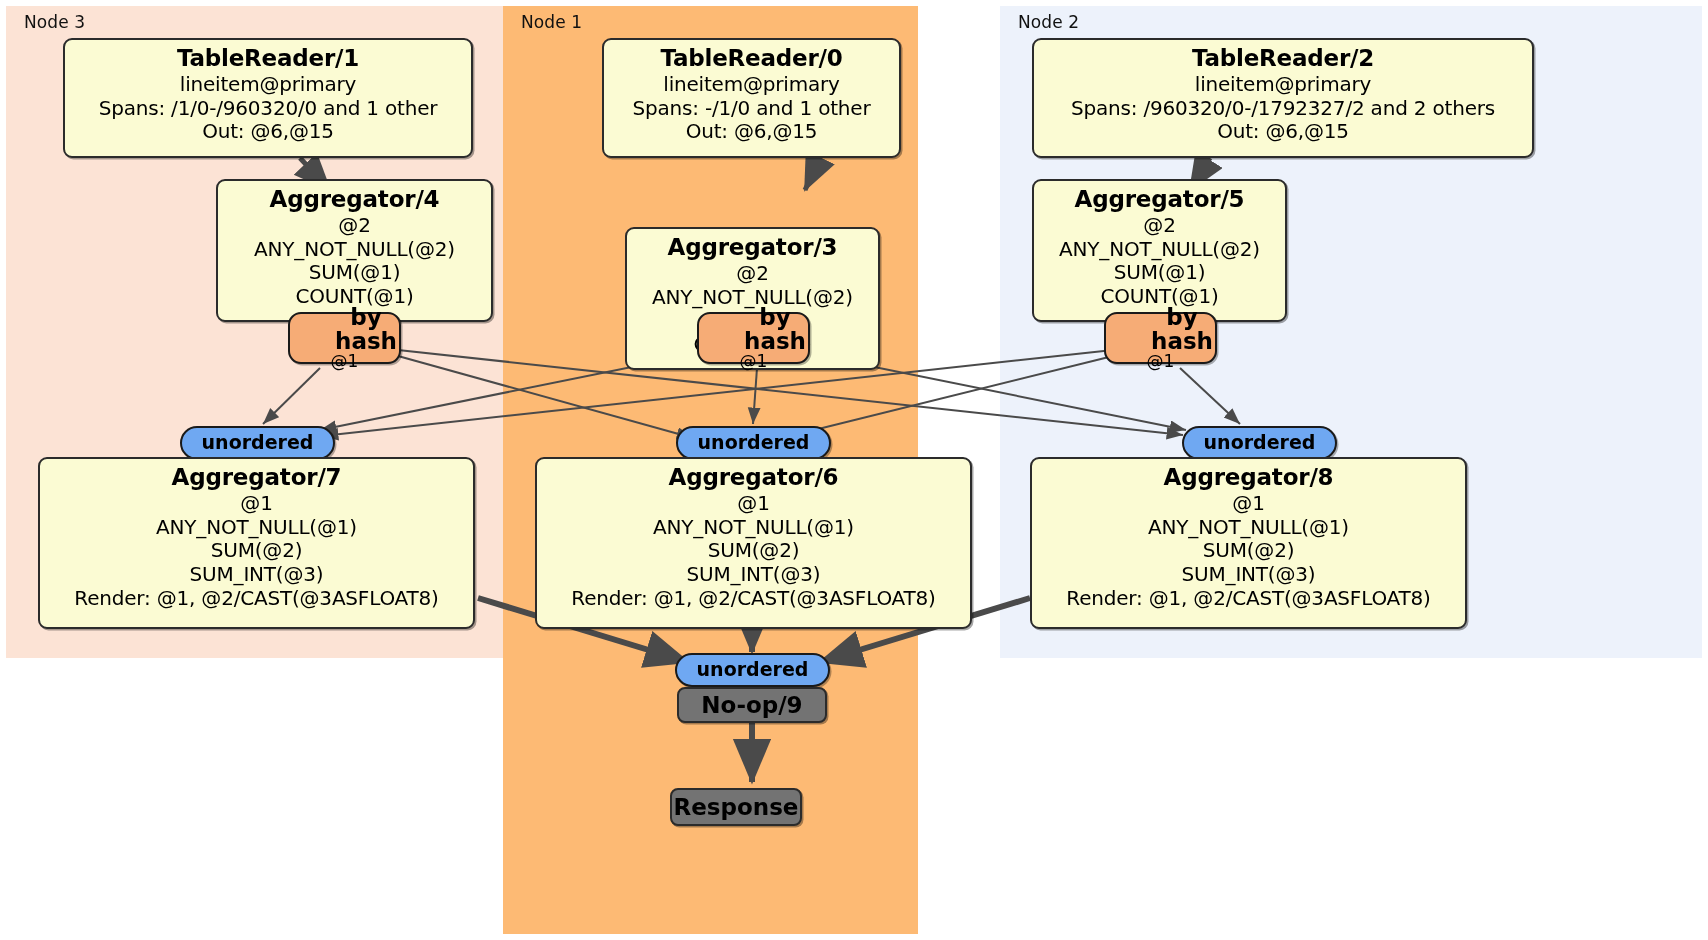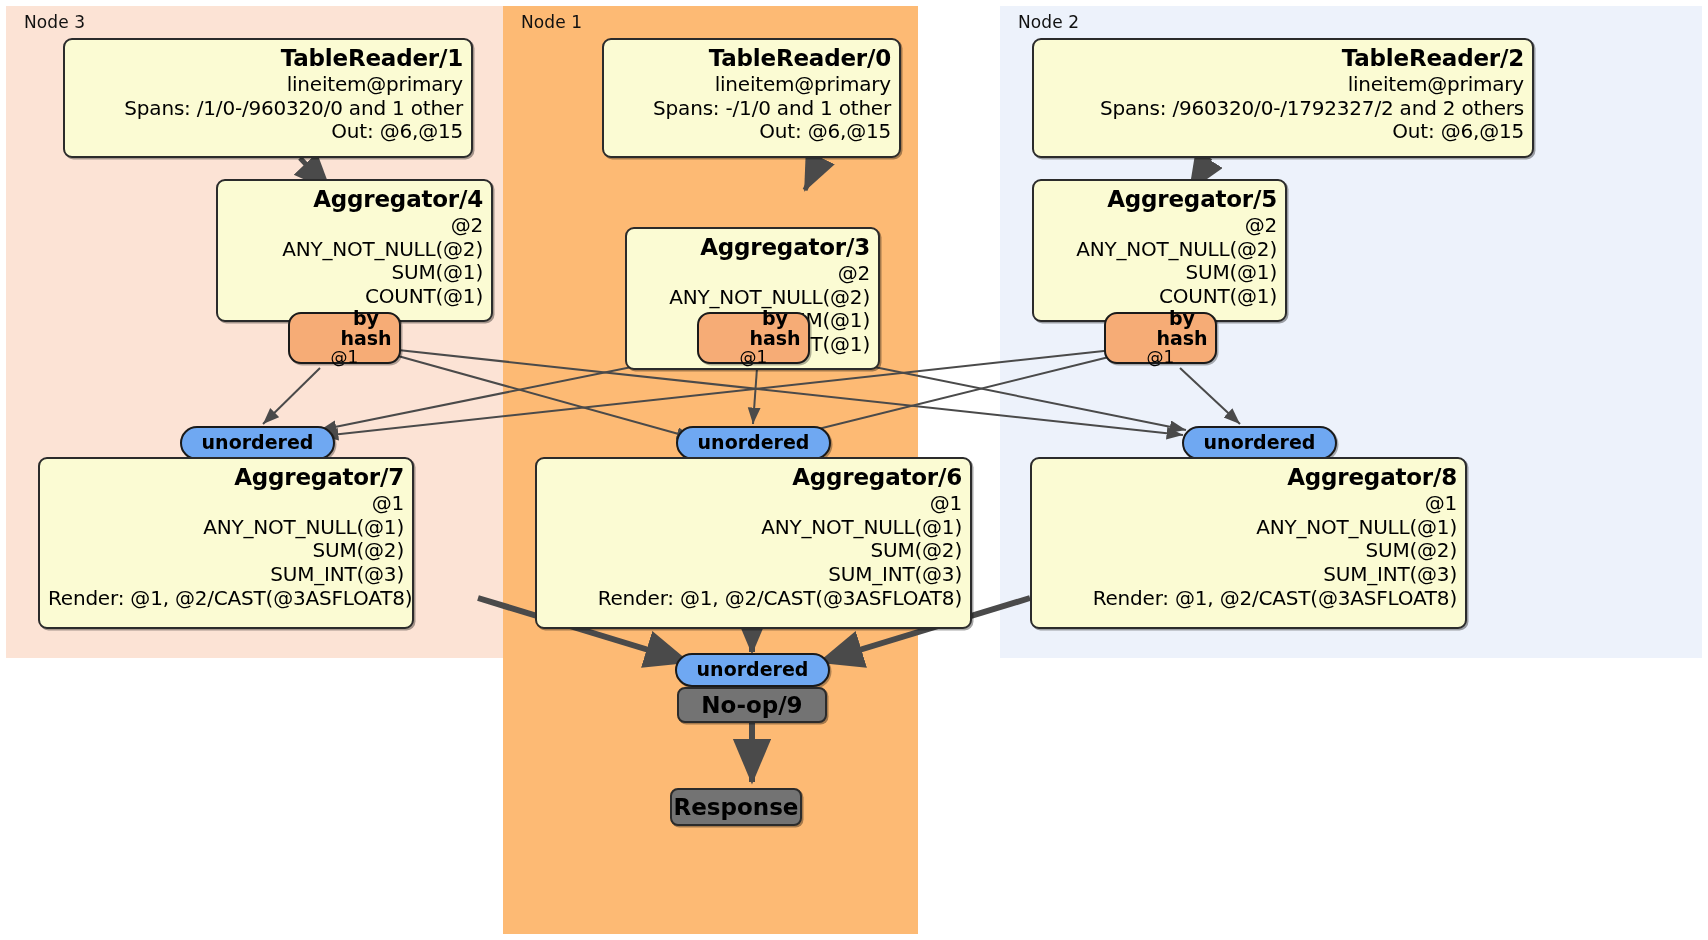--- a/index.html
+++ b/index.html
@@ -18,32 +18,32 @@
   #panel-node2{left:1000px;top:6px; width:702px; height:652px; background:#edf2fb;}
 
   
   #edges{position:absolute;left:0;top:0;width:1708px;height:940px;
          pointer-events:none;}
 
   
   .proc{position:absolute;box-sizing:border-box;background:#fbfbd3;
         border:2px solid #2b2b2b;border-radius:9px;
         box-shadow:1.5px 1.5px 0 rgba(0,0,0,.35);
-        text-align:right;color:#000;line-height:1.18;padding:5px 8px 6px;}
+        text-align:center;color:#000;line-height:1.18;padding:5px 8px 6px;}
   .proc .title{font-weight:bold;font-size:23px;letter-spacing:-.2px;
                margin-bottom:1px;}
   .proc .line{font-size:20px;letter-spacing:-.2px;white-space:nowrap;}
 
   .pill{position:absolute;box-sizing:border-box;border:2px solid #1a1a1a;
         border-radius:999px;text-align:center;font-weight:bold;
         color:#000;box-shadow:1.5px 1.5px 0 rgba(0,0,0,.3);
         display:flex;flex-direction:column;align-items:center;
         justify-content:center;line-height:1.05;}
   .pill.hash{background:#f6ac76;border-radius:13px;}
-  .pill.hash .t1{font-size:19px;font-weight:bold;margin-left:43px;}
+  .pill.hash .t1{font-size:23px;font-weight:bold;margin-left:43px;}
   .pill.hash .t2{font-size:17px;font-weight:normal;}
   .pill.unordered{background:#6fa8f2;font-size:19px;}
 
   .noop{position:absolute;box-sizing:border-box;background:#737373;
         border:2px solid #2b2b2b;border-radius:8px;
         box-shadow:1.5px 1.5px 0 rgba(0,0,0,.35);
         display:flex;align-items:center;justify-content:center;
         font-weight:bold;font-size:23px;color:#000;}
 </style>
 </head>
@@ -155,21 +155,21 @@
   <div class="pill unordered" style="left:180px;top:426px;width:155px;height:34px;">
     <span>unordered</span>
   </div>
   <div class="pill unordered" style="left:676px;top:426px;width:155px;height:34px;">
     <span>unordered</span>
   </div>
   <div class="pill unordered" style="left:1182px;top:426px;width:155px;height:34px;">
     <span>unordered</span>
   </div>
 
-  <div class="proc" style="left:38px;top:457px;width:376px;height:172px;">
+  <div class="proc" style="left:38px;top:457px;width:437px;height:172px;">
     <div class="title">Aggregator/7</div>
     <div class="line">@1</div>
     <div class="line">ANY_NOT_NULL(@1)</div>
     <div class="line">SUM(@2)</div>
     <div class="line">SUM_INT(@3)</div>
     <div class="line">Render: @1, @2/CAST(@3ASFLOAT8)</div>
   </div>
 
   <div class="proc" style="left:535px;top:457px;width:437px;height:172px;">
     <div class="title">Aggregator/6</div>

